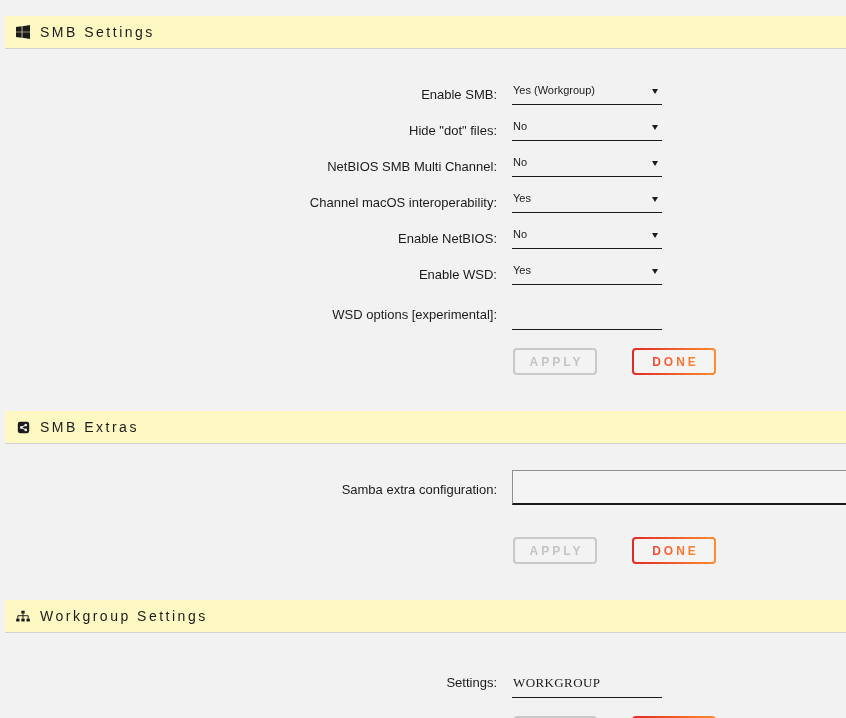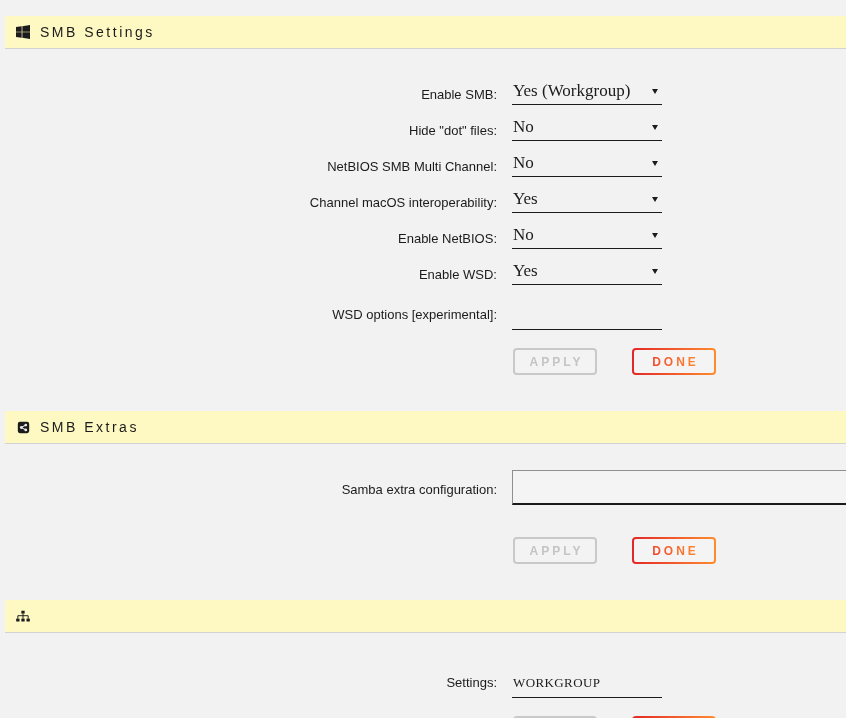--- a/index.html
+++ b/index.html
@@ -56,21 +56,21 @@
   .select-ctl {
     width: 150px;
     box-sizing: border-box;
     display: flex;
     align-items: center;
     justify-content: space-between;
     border-bottom: 1px solid #1c1b1b;
     padding: 0 4px 6px 1px;
     cursor: pointer;
   }
-  .select-value { font-size: 17px; line-height: 15px; font-family: Liberation Serif, serif; }
+  .select-value { font-size: 11px; line-height: 15px; }
   .caret {
     width: 0; height: 0;
     border-left: 3.5px solid transparent;
     border-right: 3.5px solid transparent;
     border-top: 5px solid #1c1b1b;
     transform: translateY(1px);
   }
 
   .line-input {
     width: 150px;
@@ -269,20 +269,21 @@
             <line x1="2.1" y1="6.1" x2="13.9" y2="6.1"></line>
             <line x1="2.1" y1="6.1" x2="2.1" y2="9.4"></line>
             <line x1="8" y1="6.1" x2="8" y2="9.4"></line>
             <line x1="13.9" y1="6.1" x2="13.9" y2="9.4"></line>
           </g>
           <rect x="0.2" y="9.4" width="3.8" height="3.3" fill="#1c1b1b"></rect>
           <rect x="6.1" y="9.4" width="3.8" height="3.3" fill="#1c1b1b"></rect>
           <rect x="12" y="9.4" width="3.8" height="3.3" fill="#1c1b1b"></rect>
         </svg>
       </span>
+      <span class="title-text">Workgroup Settings</span>
     </div>
 
     <div class="section-content-3">
       <div class="form-row">
         <div class="label-col">Settings:</div>
         <div class="ctl-col">
           <input class="line-input" type="text" value="WORKGROUP" style="">
         </div>
       </div>
 

